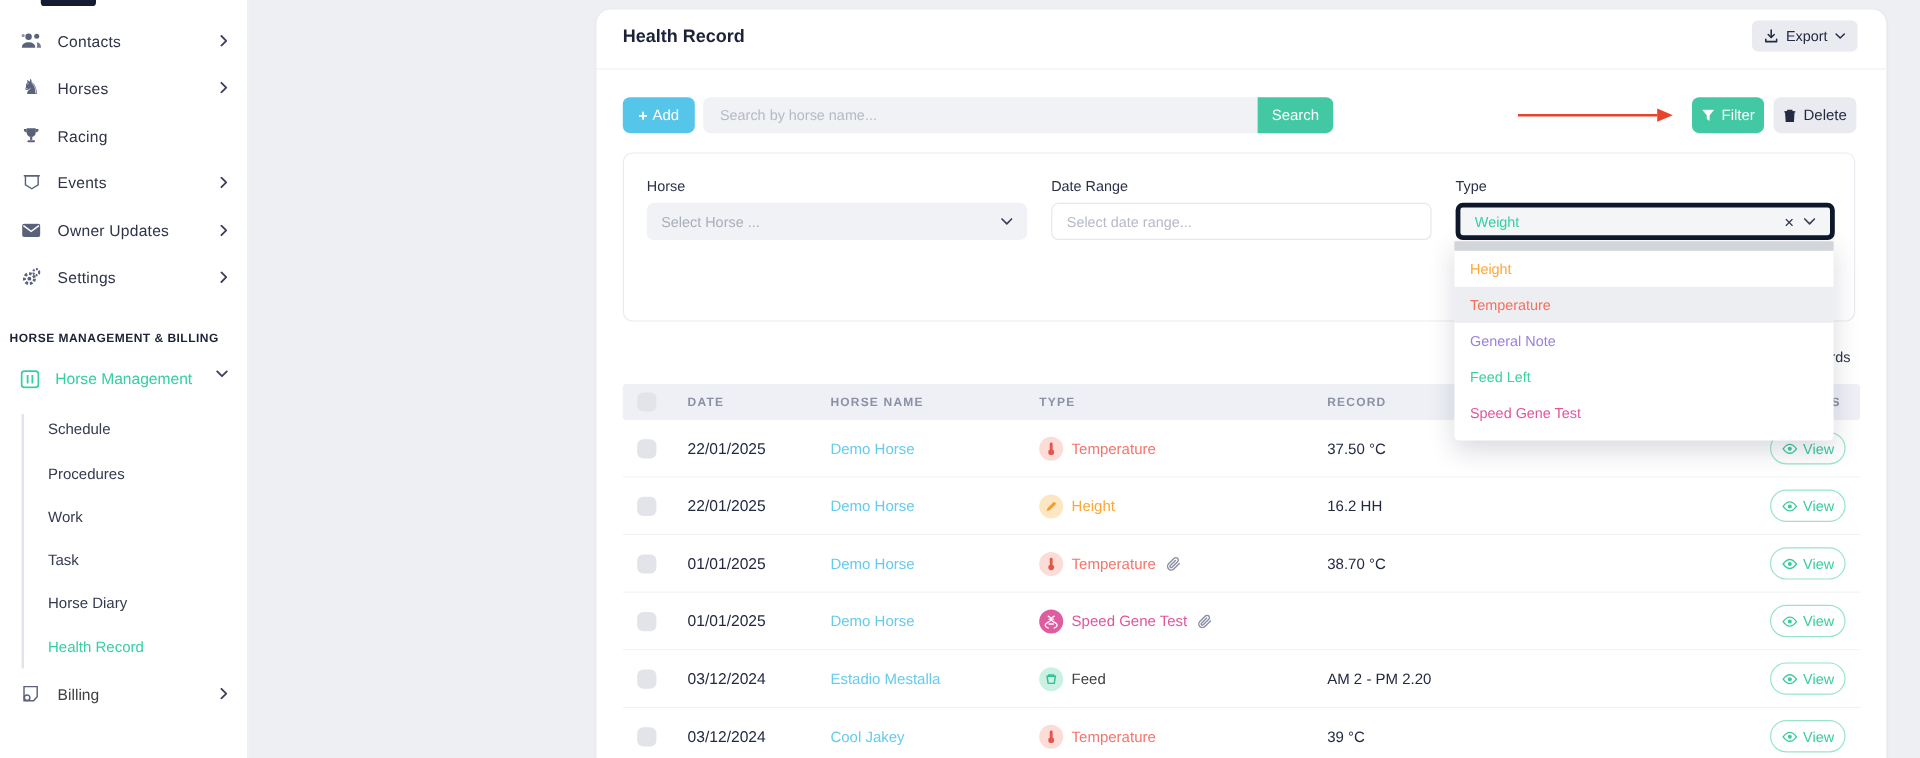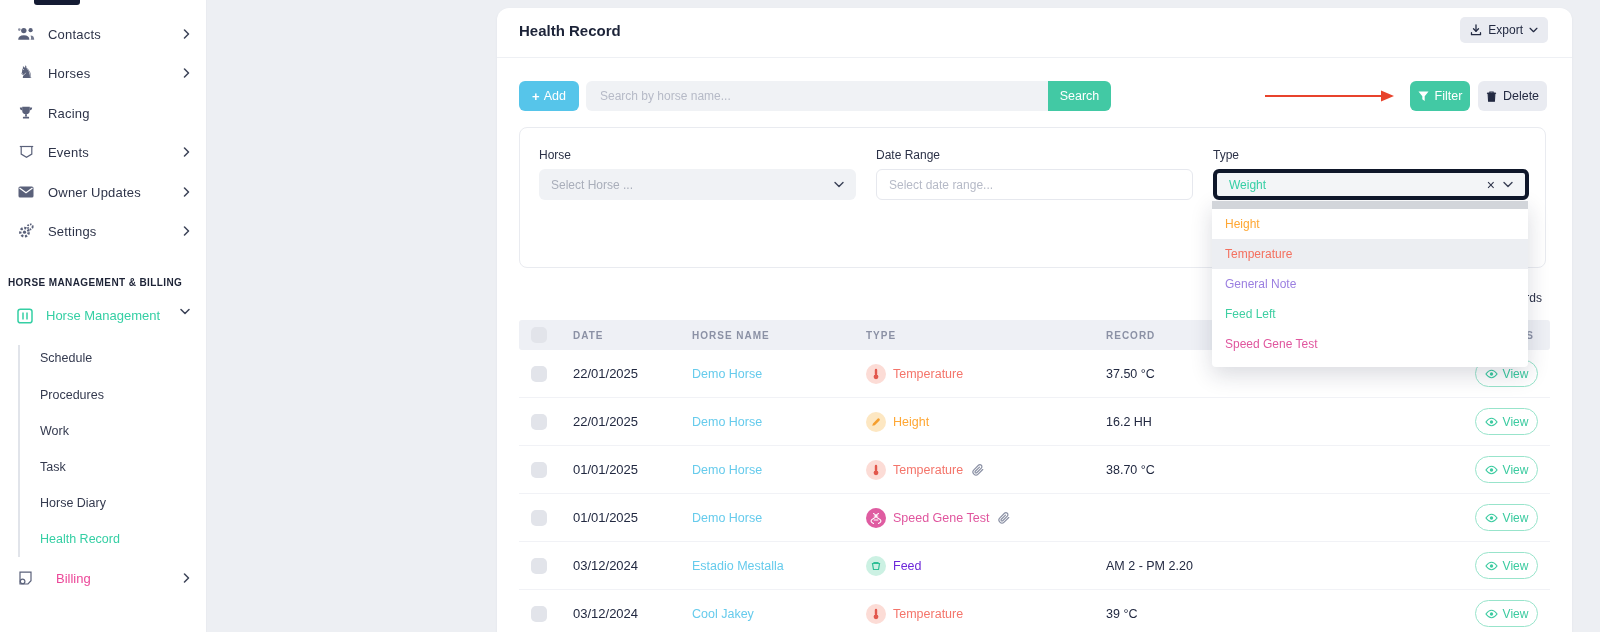--- a/index.html
+++ b/index.html
@@ -17,21 +17,21 @@
   .section-label { position: absolute; left: 8px; top: 277px; font-size: 10px; font-weight: 700; color: #1d2336; letter-spacing: .4px; }
   .hm-item { position: absolute; left: 0; top: 308px; width: 100%; height: 24px; display: flex; padding: 0 16px 0 13px; cursor: pointer; }
   .hm-item .nicon { width: 24px; display: flex; justify-content: center; color: #35cfa4; }
   .hm-item .nlabel { margin-left: 9px; font-size: 13px; color: #35cfa4; }
   .hm-item .chev { margin-left: auto; color: #3a4156; display: flex; }
   .subline { position: absolute; left: 18px; top: 345px; width: 2px; height: 212px; background: #e1e4ea; }
   .sub-item { position: absolute; left: 0; width: 100%; height: 22px; display: flex; align-items: center; padding-left: 40px; font-size: 12.5px; color: #343a4f; cursor: pointer; }
   .sub-item.active { color: #35cfa4; }
   .billing-item { position: absolute; left: 0; top: 566px; width: 100%; height: 24px; display: flex; align-items: center; padding: 0 16px 0 13px; cursor: pointer; }
   .billing-item .nicon { width: 24px; display: flex; justify-content: center; color: #5a617a; }
-  .billing-item .nlabel { margin-left: 19px; font-size: 13px; color: #ec4899; }
+  .billing-item .nlabel { margin-left: 11px; font-size: 13px; color: #404040; }
   .billing-item .chev { margin-left: auto; color: #3a4156; display: flex; }
 
   
   .card { position: absolute; left: 497px; top: 8px; width: 1075px; height: 624px; background: #ffffff; border-radius: 12px 12px 0 0; box-shadow: 0 1px 3px rgba(20,25,50,.05); }
   .page-title { position: absolute; left: 22px; top: 14px; font-size: 15px; font-weight: 700; color: #1c2338; }
   .title-divider { position: absolute; left: 0; right: 0; top: 49px; height: 1px; background: #eef0f4; }
   .export-btn { position: absolute; right: 24px; top: 9px; height: 26px; padding: 0 10px; background: #e9ebf1; border: none; border-radius: 5px; display: flex; align-items: center; gap: 6px; font-size: 12px; color: #232a42; font-family: inherit; cursor: pointer; }
 
   .add-btn { position: absolute; left: 22px; top: 73px; width: 60px; height: 30px; background: #56c5ea; border: none; border-radius: 6px; color: #fff; font-size: 12.5px; font-family: inherit; display: flex; align-items: center; justify-content: center; gap: 4px; cursor: pointer; }
   .add-plus { font-weight: 700; font-size: 13px; }
@@ -76,21 +76,21 @@
   .cell { position: absolute; top: 0; height: 100%; display: flex; align-items: center; }
   .cell.date { left: 54px; font-size: 13px; font-weight: 500; color: #222941; }
   .cell.horse { left: 173px; font-size: 12.5px; color: #66cbec; cursor: pointer; }
   .cell.type { left: 347px; gap: 7px; font-size: 12.5px; }
   .cell.record { left: 587px; font-size: 12.5px; color: #222941; }
   .ticon { width: 20px; height: 20px; border-radius: 50%; display: flex; align-items: center; justify-content: center; }
   .i-temp { background: #fcdcd6; color: #e2574c; }
   .i-height { background: #fde7c2; color: #f59e2d; }
   .i-speed { background: #df5ca1; }
   .i-feed { background: #ccf1e3; color: #2fbf96; }
-  .c-temp { color: #f4756b; } .c-height { color: #ffa733; } .c-speed { color: #e0569e; } .c-feed { color: #6d28d9; }
+  .c-temp { color: #f4756b; } .c-height { color: #ffa733; } .c-speed { color: #e0569e; } .c-feed { color: #404040; }
   .clip { display: flex; margin-left: 2px; }
   .view-btn { position: absolute; right: 12px; top: 10px; width: 63px; height: 27px; background: #fff; border: 1px solid #98e4cb; border-radius: 14px; color: #3bcba0; font-size: 12px; font-family: inherit; display: flex; align-items: center; justify-content: center; gap: 5px; cursor: pointer; }
 </style>
 </head>
 <body>
 
 <div class="root">
 
   <div class="sidebar">
     <div class="logo-stub"></div>

